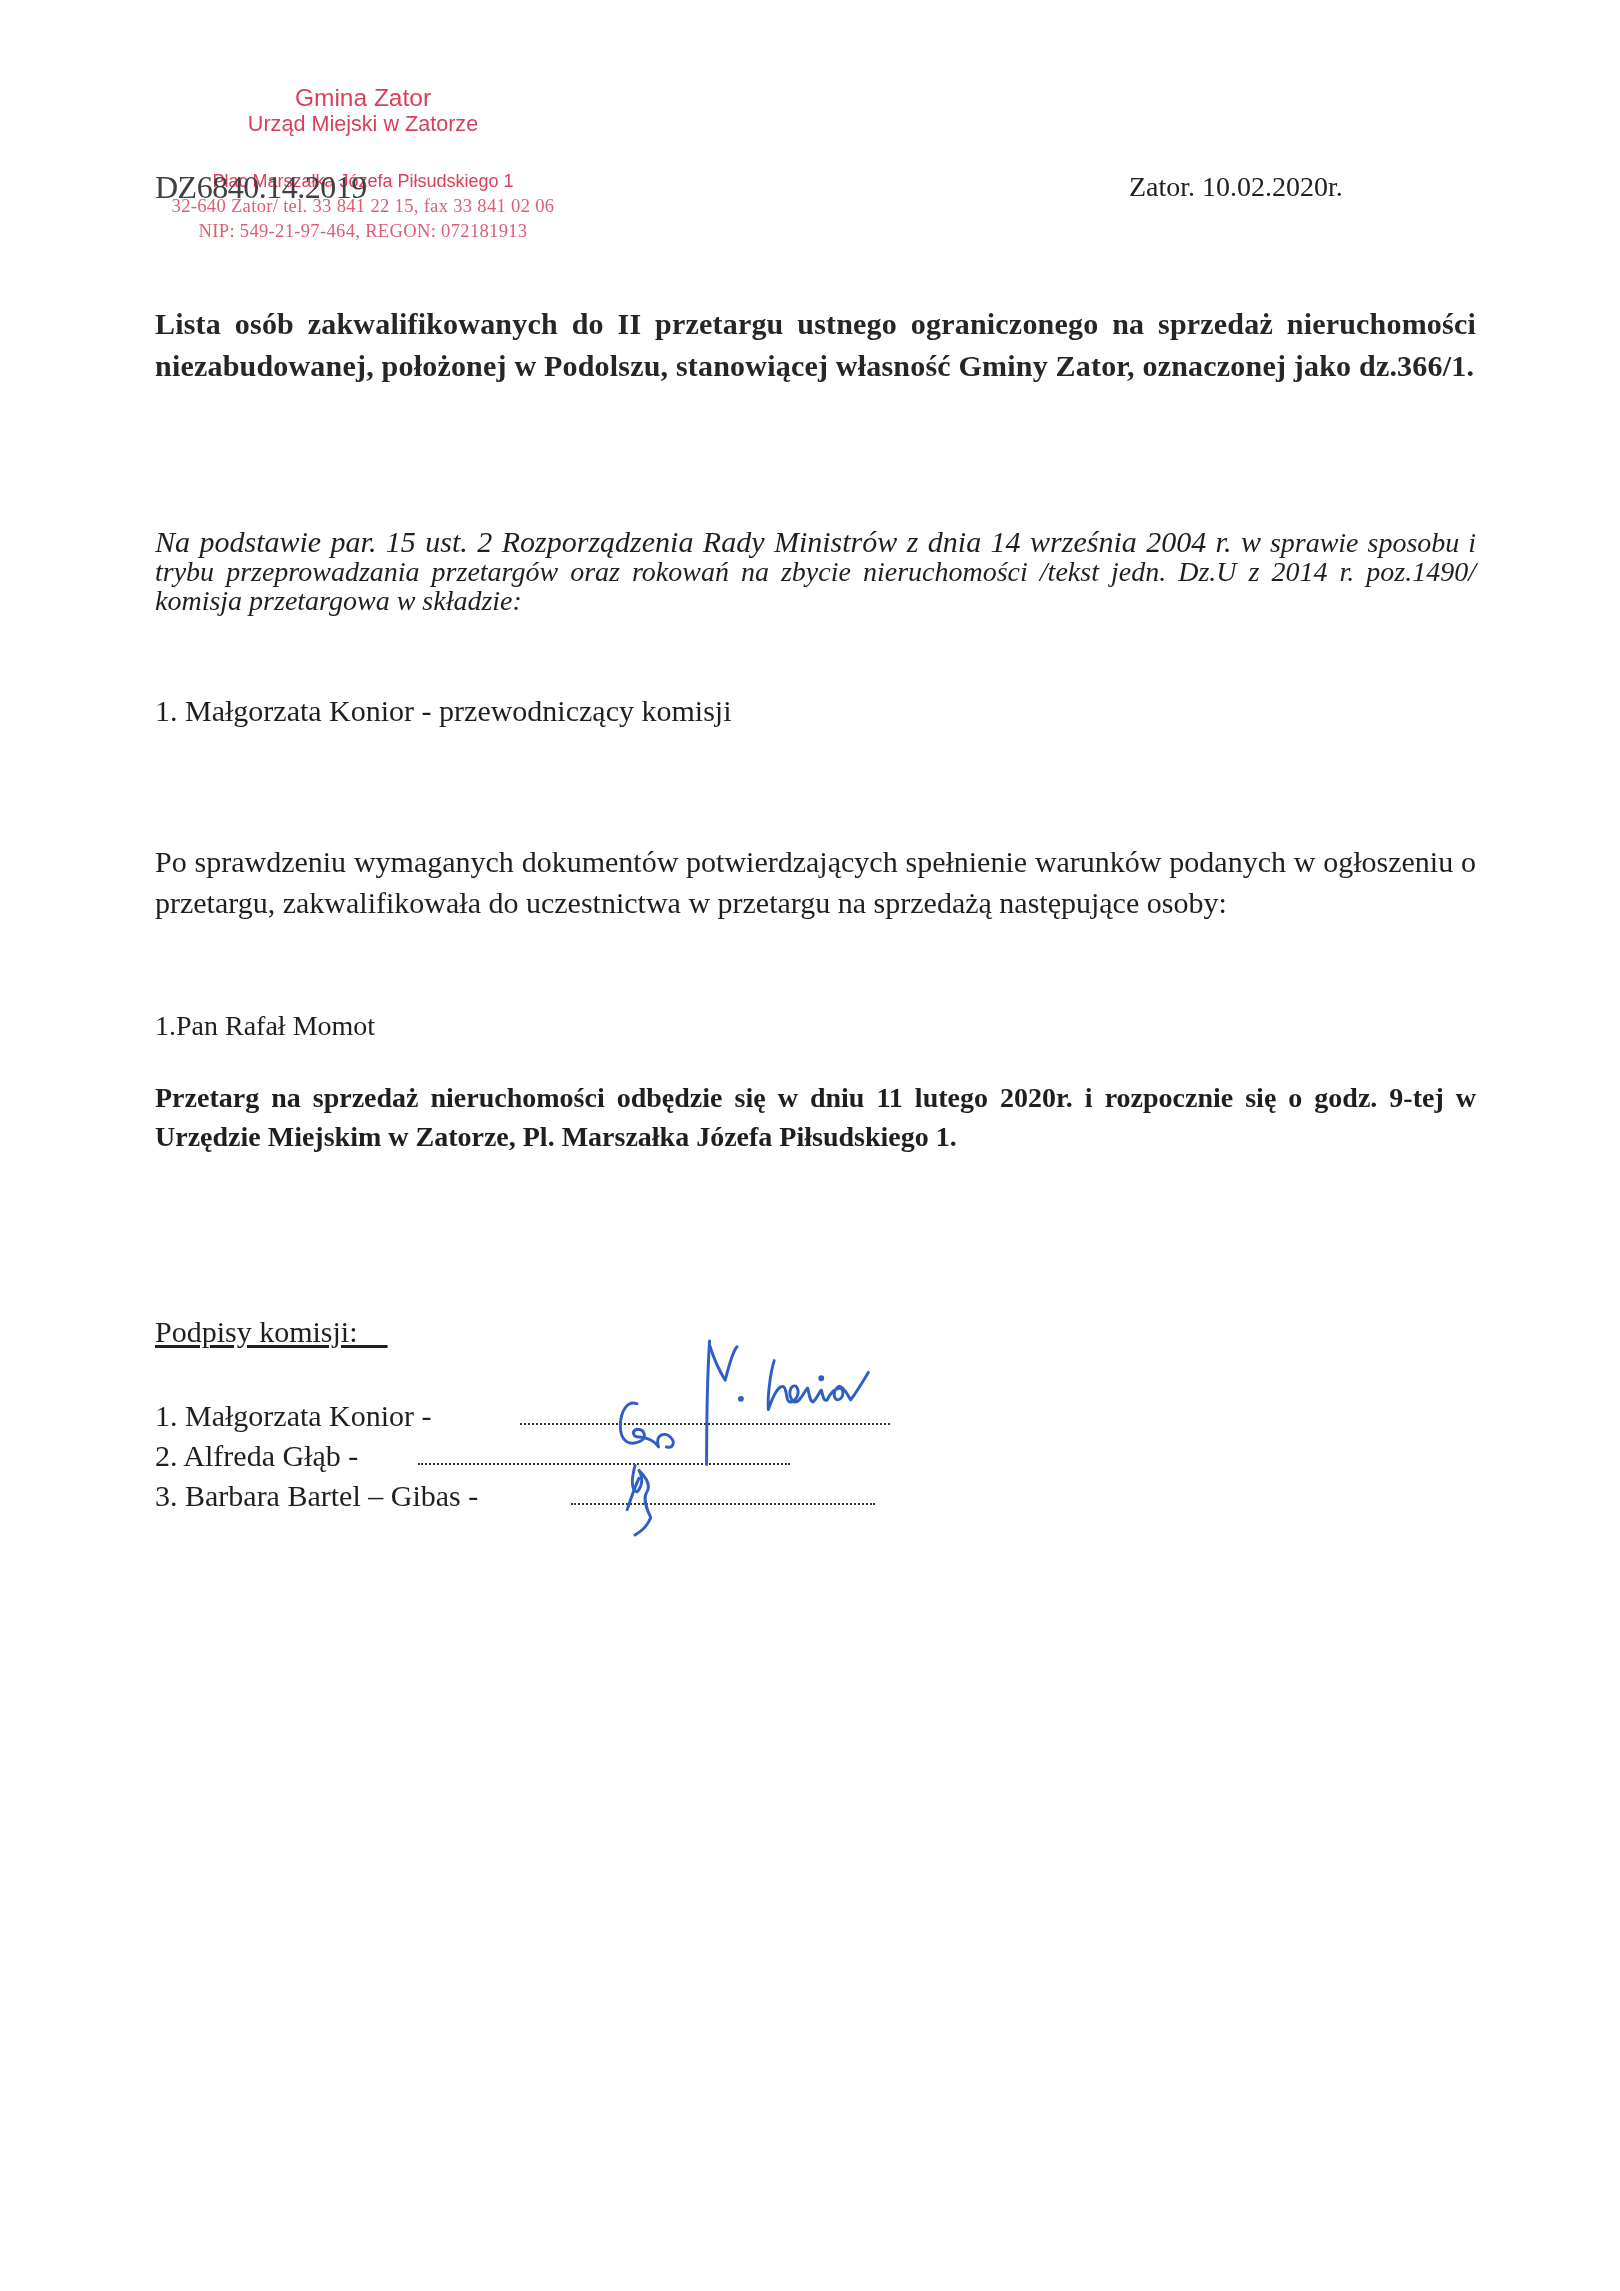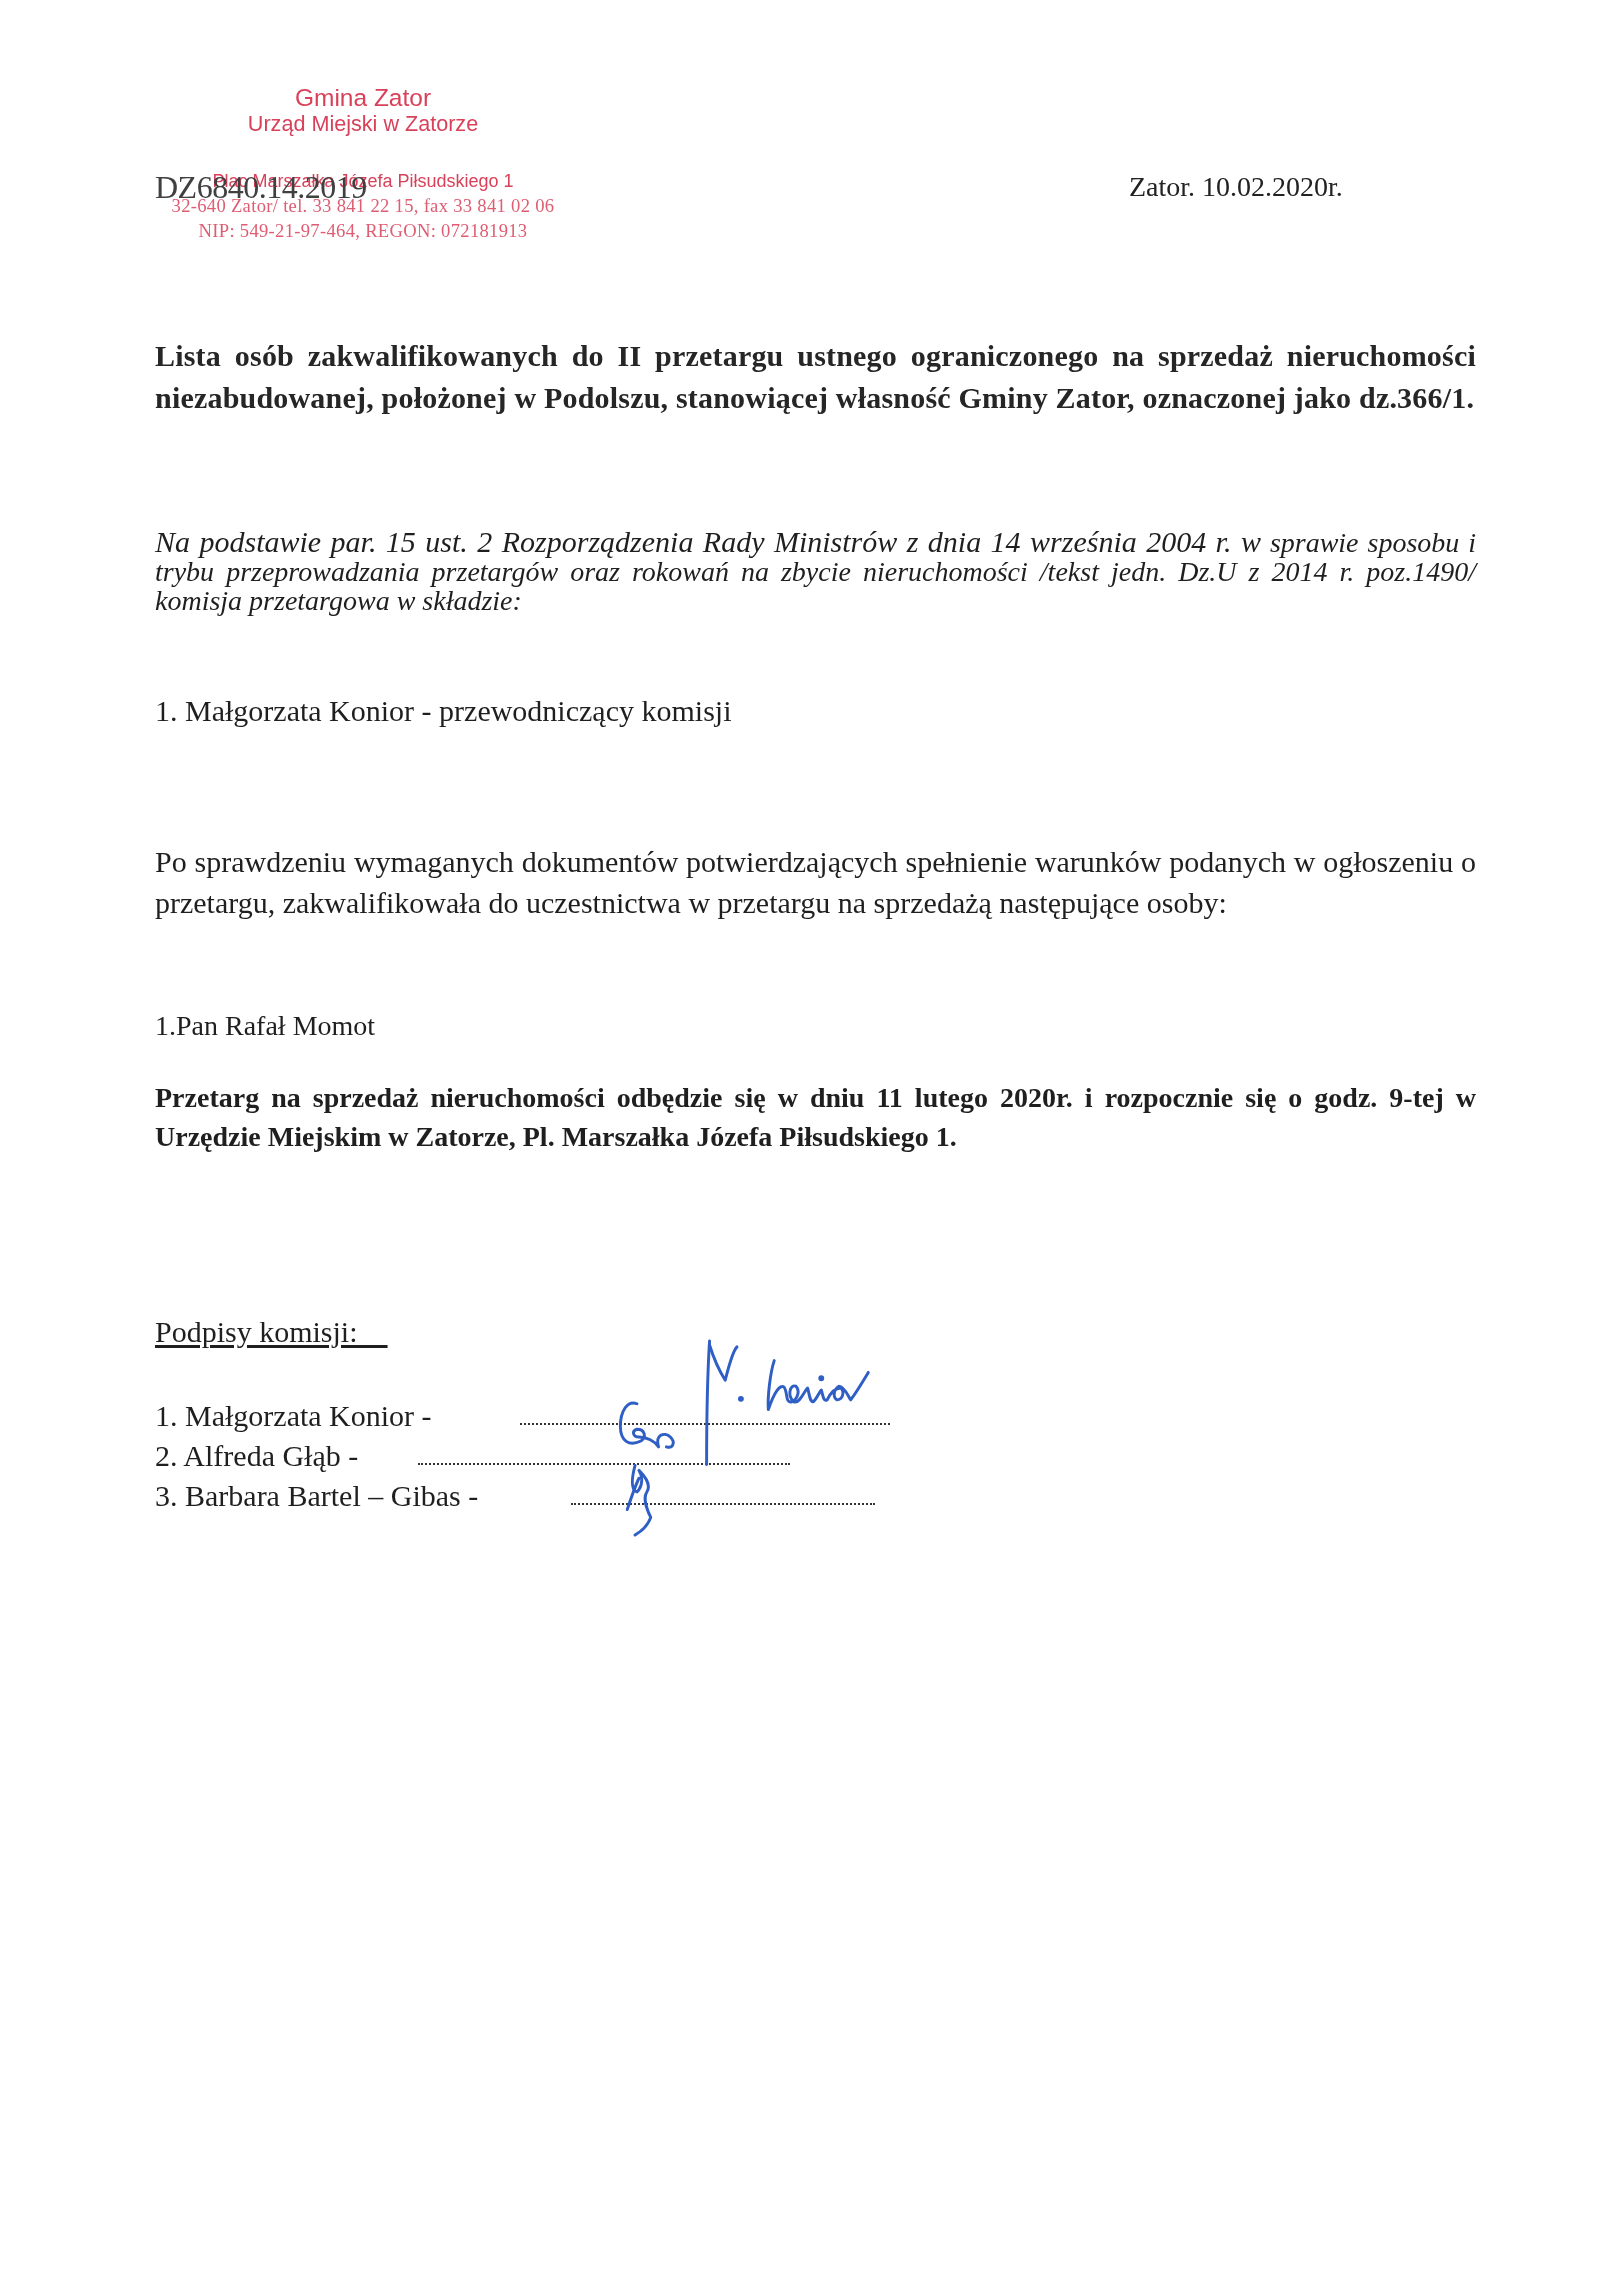--- a/index.html
+++ b/index.html
@@ -10,21 +10,21 @@
   
   .stamp { left: 118px; top: 84px; width: 490px; color: #d9415a; text-align: center;
            font-family: "Liberation Sans", "DejaVu Sans", sans-serif; }
   .stamp .l1 { font-size: 24.5px; line-height: 27.4px; }
   .stamp .l2 { font-size: 21.6px; line-height: 26.5px; }
   .stamp .l3 { font-size: 18px; line-height: 26.5px; margin-top: 30px; }
   .stamp .l4, .stamp .l5 { font-size: 18.6px; line-height: 24.5px; font-family: "Liberation Serif", serif; letter-spacing: 0.3px; opacity: 0.85; }
   .refno { left: 155px; top: 169px; font-size: 32px; color: #404040; letter-spacing: -0.5px; }
   .date { left: 1129px; top: 171px; font-size: 28px; color: #222; }
 
-  .title { left: 155px; top: 335px; width: 1321px; font-weight: bold; font-size: 30px;
+  .title { left: 155px; top: 303px; width: 1321px; font-weight: bold; font-size: 30px;
            line-height: 42px; text-align: justify; text-align-last: left; color: #262626; letter-spacing: 0.2px; }
 
   .para { left: 155px; width: 1321px; font-size: 28px; line-height: 29px;
           text-align: justify; text-align-last: left; }
   .para1 { top: 527px; font-style: italic; }
   .para1 .first { font-size: 30px; }
 
   .list { left: 155px; top: 682px; font-size: 30px; line-height: 41px; }
   .list div { white-space: nowrap; margin-top: 8px; }
 

